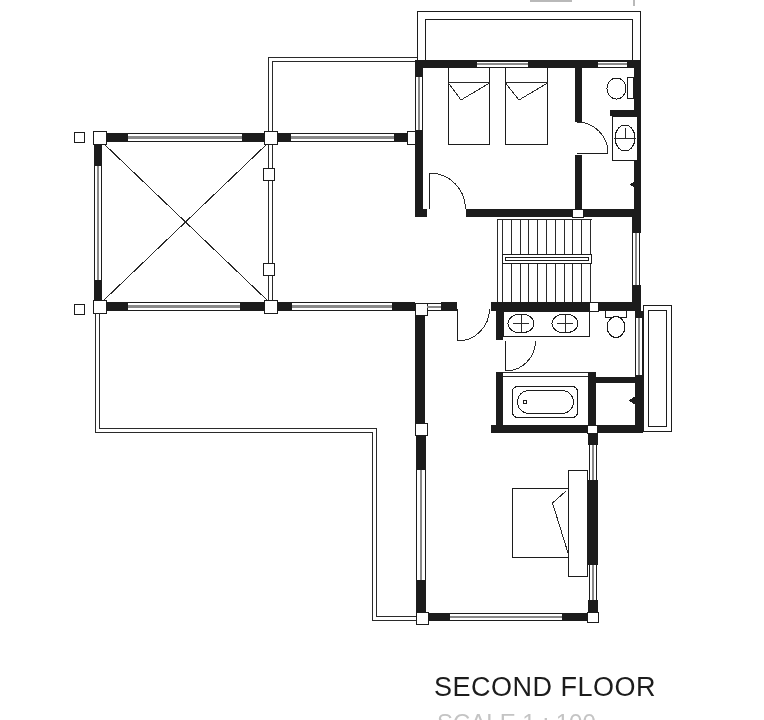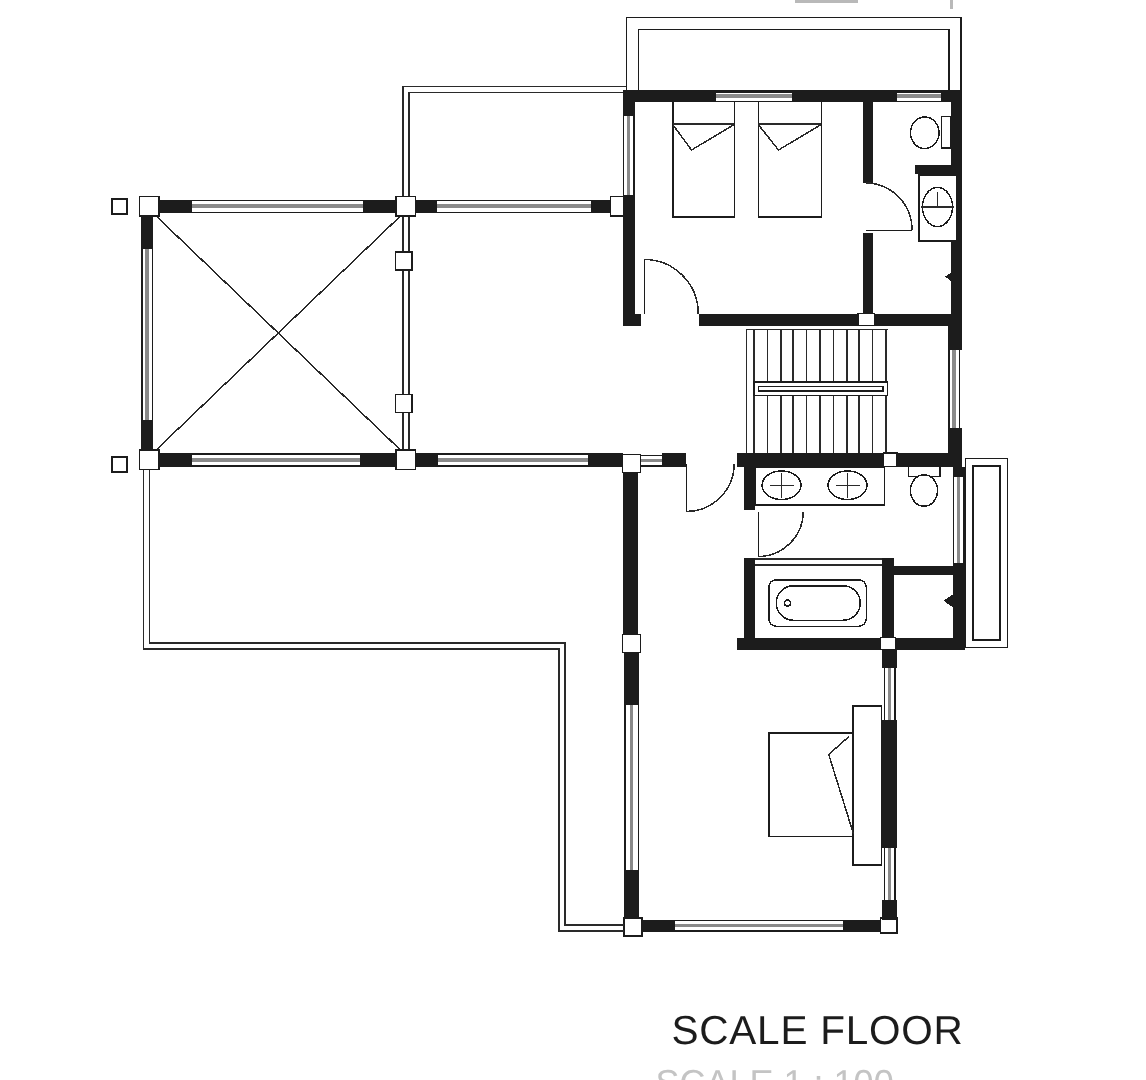--- a/index.html
+++ b/index.html
@@ -296,16 +296,16 @@
     </g>
   </g>
 
   <g>
     <path d="M 95.5 313 V 432.5 H 372.5 V 620.5 H 416" class="thin"></path>
     <path d="M 99.5 313 V 428.5 H 376.5 V 616.5 H 416" class="thin"></path>
   </g>
 
 </svg>
 
-<div id="plan-title">SCALE FLOOR</div>
+<div id="plan-title">SECOND FLOOR</div>
 <div id="plan-footer">SCALE 1 : 100</div>
 
 </div>
 
 </body></html>

